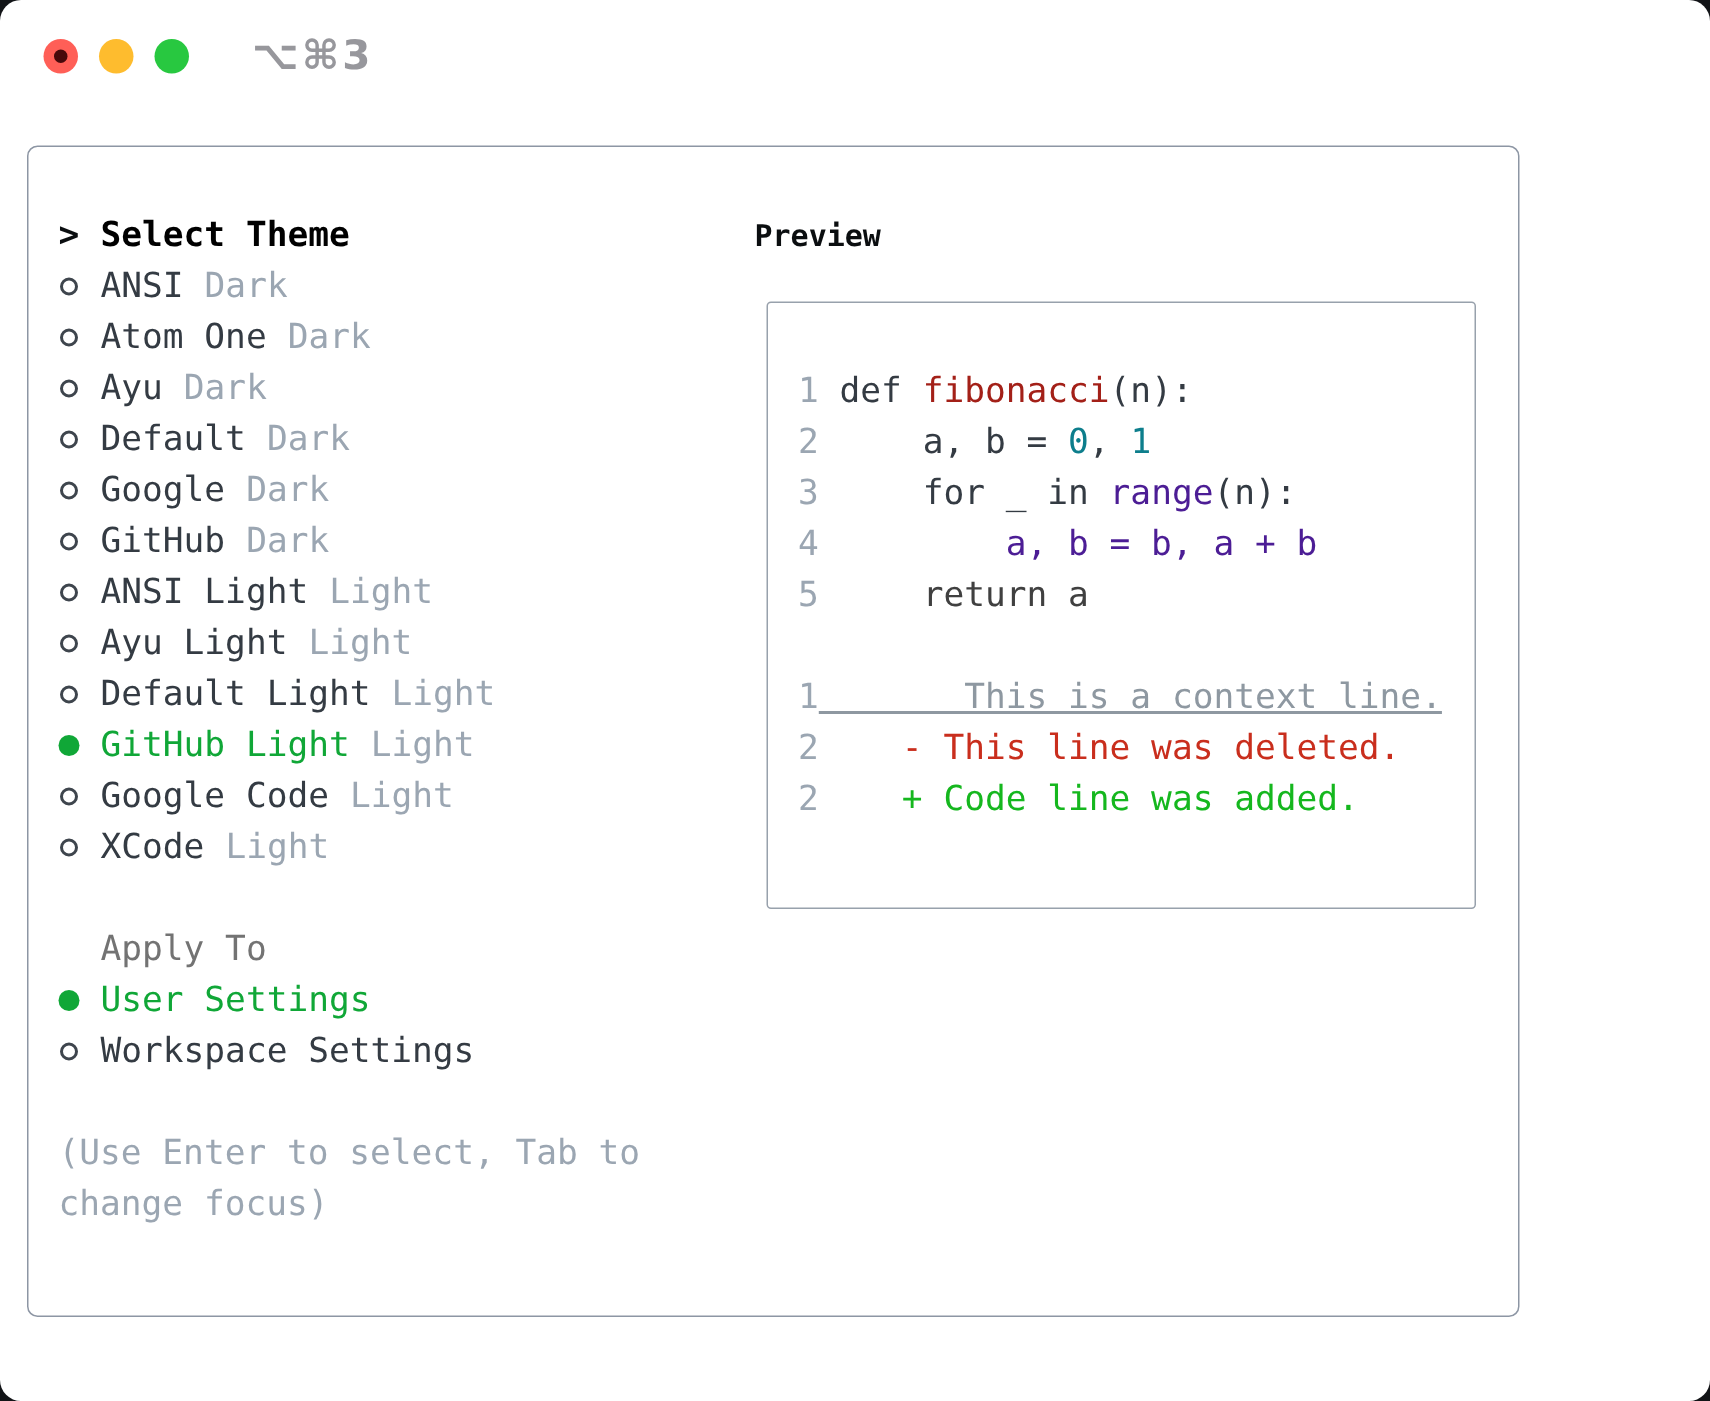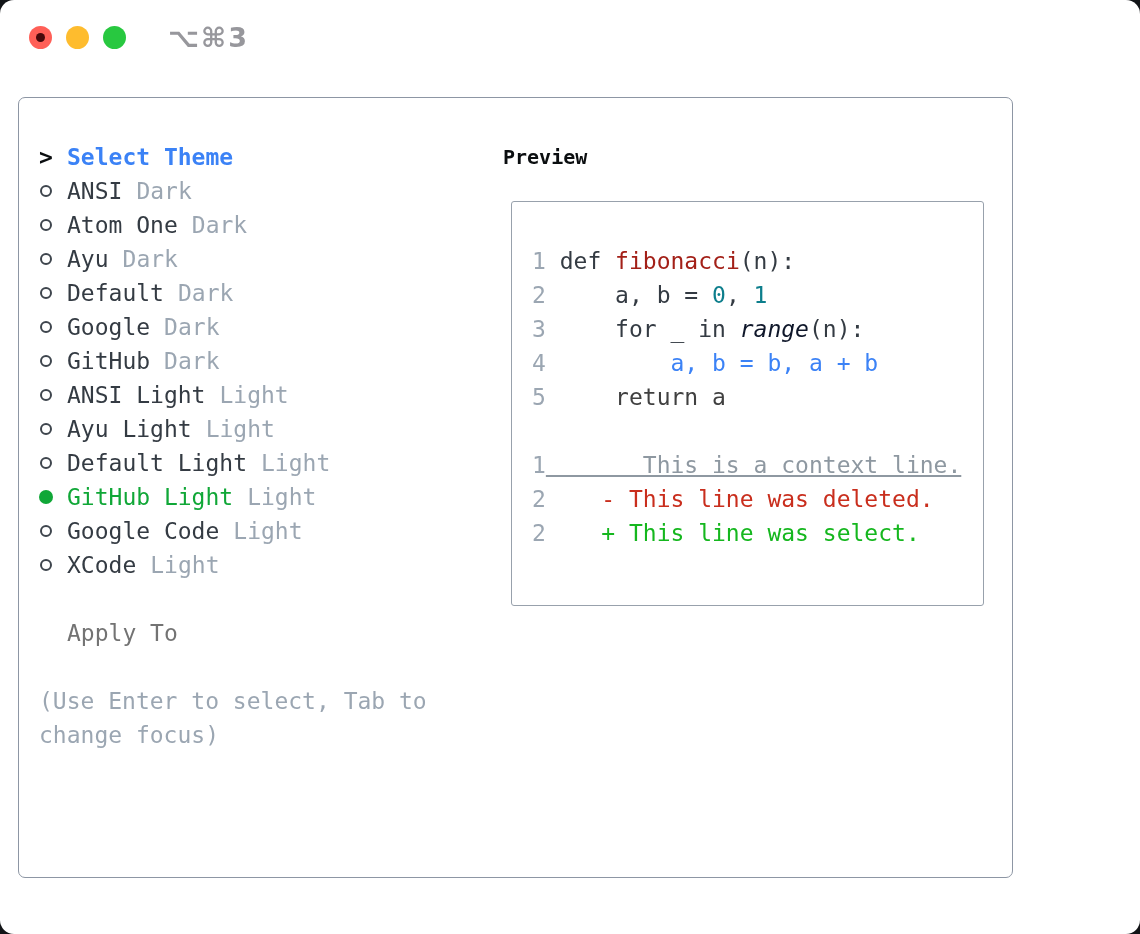--- a/index.html
+++ b/index.html
@@ -38,21 +38,21 @@
   
   .left-col{position:absolute;left:20px;top:42px;}
   .row{display:flex;align-items:center;height:34px;font-size:23px;line-height:34px;cursor:default;}
   .marker-cell{width:28px;flex:0 0 28px;display:flex;align-items:center;}
   .prompt{font-weight:700;color:#0b0e10;font-size:23px;}
   .radio{
     width:12px;height:12px;border-radius:50%;
     border:2px solid #3e454d;box-sizing:border-box;margin-left:1px;
   }
   .radio.sel{border:none;width:14px;height:14px;background:#10a737;margin-left:0;}
-  .hdr{font-weight:700;color:#3b82f6;text-align:center;}
+  .hdr{font-weight:700;color:#000000;text-align:center;}
   .t-name{color:#343b43;}
   .t-name.sel{color:#10a737;}
   .t-variant{color:#9ba6b2;margin-left:14px;}
   .apply-hdr{color:#737373;}
   .opt-name{color:#343b43;}
   .opt-name.sel{color:#10a737;}
   .spacer{height:34px;}
   .hint{color:#9ba6b2;font-size:23px;line-height:34px;white-space:pre;}
   
   .preview-title{position:absolute;left:484px;top:42px;font-weight:700;color:#0b0e10;
@@ -178,35 +178,49 @@
           </div>
         </div>
 
       <div class="spacer"></div>
 
       <div class="row">
         <span class="marker-cell"></span>
         <span class="apply-hdr">Apply To</span>
       </div>
 
+      <div id="apply-list">
+          <div class="row">
+            <span class="marker-cell">
+              <span class="radio sel"></span>
+            </span>
+            <span class="opt-name sel">User Settings</span>
+          </div>
+          <div class="row">
+            <span class="marker-cell">
+              <span class="radio"></span>
+            </span>
+            <span class="opt-name">Workspace Settings</span>
+          </div>
+        </div>
 
       <div class="spacer"></div>
 
       <div class="hint">(Use Enter to select, Tab to</div>
       <div class="hint">change focus)</div>
     </div>
 
     <div class="preview-title">Preview</div>
 
     <div class="preview-box" id="preview-box">
         <div class="code-line"><span class="num">1</span><span style="color: rgb(52, 59, 67);"> def </span><span style="color: rgb(163, 32, 24);">fibonacci</span><span style="color: rgb(52, 59, 67);">(n):</span></div>
         <div class="code-line"><span class="num">2</span><span style="color: rgb(52, 59, 67); text-align: center;">     a, b = </span><span style="color: rgb(13, 126, 140);">0</span><span style="color: rgb(52, 59, 67);">, </span><span style="color: rgb(13, 126, 140);">1</span></div>
-        <div class="code-line"><span class="num">3</span><span style="color: rgb(52, 59, 67);">     for _ in </span><span style="color: #0f172a; font-style: italic;">range</span><span style="color: rgb(52, 59, 67);">(n):</span></div>
-        <div class="code-line"><span class="num">4</span><span style="color: #3b82f6;">         a, b = b, a + b</span></div>
+        <div class="code-line"><span class="num">3</span><span style="color: rgb(52, 59, 67);">     for _ in </span><span style="color: #4c1d95;">range</span><span style="color: rgb(52, 59, 67);">(n):</span></div>
+        <div class="code-line"><span class="num">4</span><span style="color: #4c1d95;">         a, b = b, a + b</span></div>
         <div class="code-line"><span class="num">5</span><span style="color: #404040;">     return a</span></div>
         <div class="code-line"><span class="num"> </span></div>
         <div class="code-line"><span class="num">1</span><span style="color: rgb(142, 152, 161); text-decoration: underline;">       This is a context line.</span></div>
         <div class="code-line"><span class="num">2</span><span style="color: rgb(201, 46, 29);">    - This line was deleted.</span></div>
-        <div class="code-line"><span class="num">2</span><span style="color: rgb(21, 183, 30);">    + This line was select.</span></div>
+        <div class="code-line"><span class="num">2</span><span style="color: rgb(21, 183, 30);">    + Code line was added.</span></div>
       </div>
 
   </div>
 </div>
 
 </body></html>

